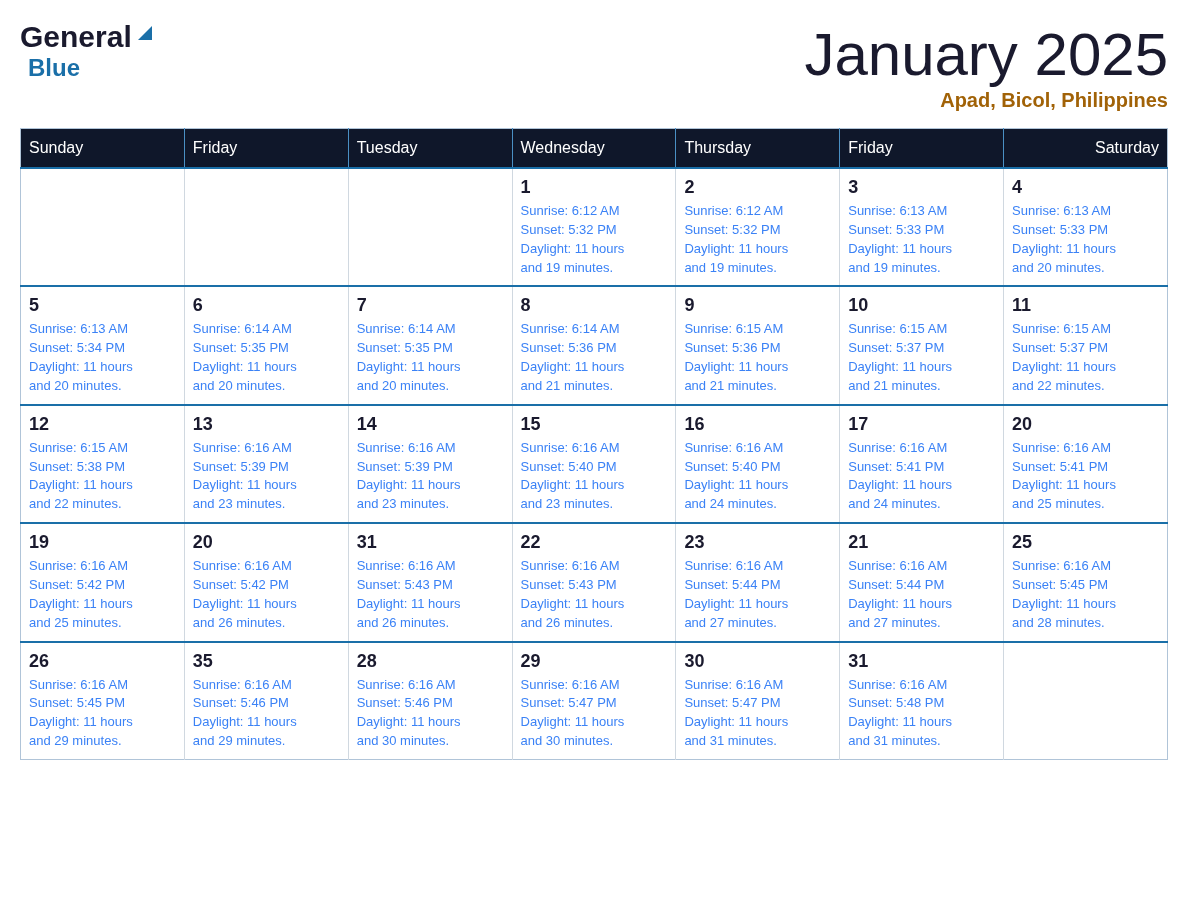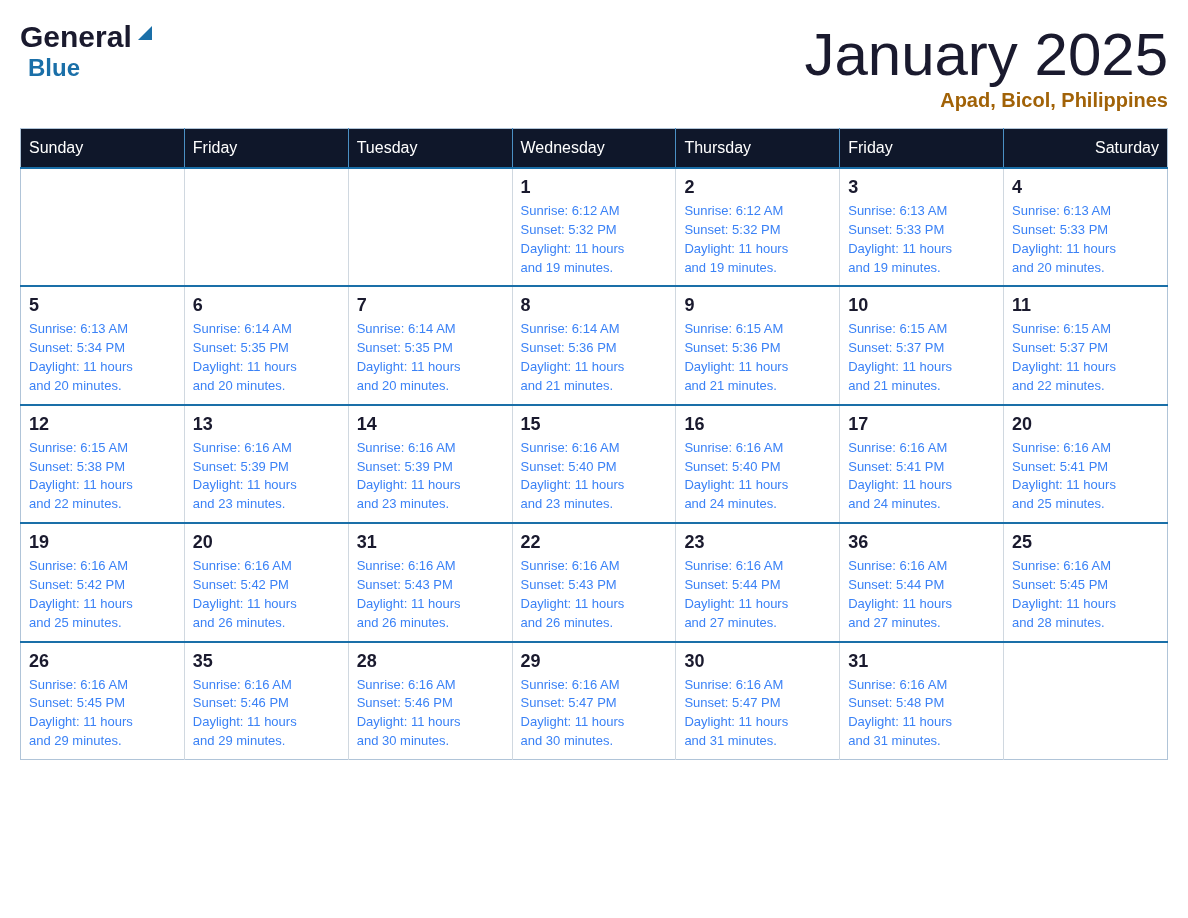--- a/index.html
+++ b/index.html
@@ -216,21 +216,21 @@
         </td>
         <td>
           <div class="day-number">22</div>
           <div class="day-info">Sunrise: 6:16 AM<br>Sunset: 5:43 PM<br>Daylight: 11 hours<br>and 26 minutes.</div>
         </td>
         <td>
           <div class="day-number">23</div>
           <div class="day-info">Sunrise: 6:16 AM<br>Sunset: 5:44 PM<br>Daylight: 11 hours<br>and 27 minutes.</div>
         </td>
         <td>
-          <div class="day-number">36</div>
+          <div class="day-number">21</div>
           <div class="day-info">Sunrise: 6:16 AM<br>Sunset: 5:44 PM<br>Daylight: 11 hours<br>and 27 minutes.</div>
         </td>
         <td>
           <div class="day-number">25</div>
           <div class="day-info">Sunrise: 6:16 AM<br>Sunset: 5:45 PM<br>Daylight: 11 hours<br>and 28 minutes.</div>
         </td>
       </tr>
       <tr>
         <td>
           <div class="day-number">26</div>

